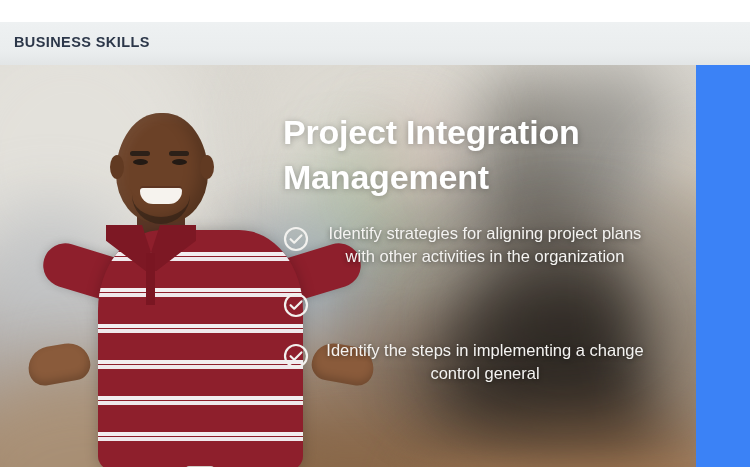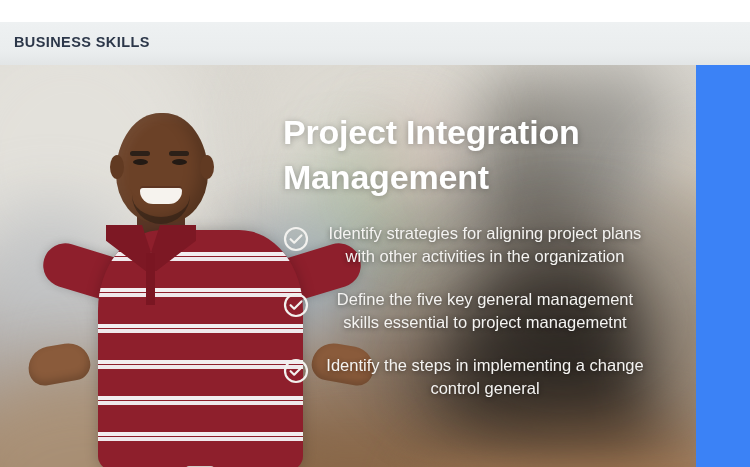--- a/index.html
+++ b/index.html
@@ -387,21 +387,20 @@
           <span class="objective-text">Identify strategies for aligning project plans with other activities in the organization</span>
         </li>
 
         <li class="objective">
           <span class="check-icon">
             <svg width="26" height="26" viewBox="0 0 26 26">
               <circle cx="13" cy="13" r="11" fill="none" stroke="#f2f1ee" stroke-width="2.2"></circle>
               <path d="M7.6 13.2 L11.2 16.7 L18.4 9.4" fill="none" stroke="#f2f1ee" stroke-width="2.2" stroke-linecap="round" stroke-linejoin="round"></path>
             </svg>
           </span>
-          <span class="objective-text">Define the five key general management skills essential to project managemetnt</span>
         </li>
 
         <li class="objective">
           <span class="check-icon">
             <svg width="26" height="26" viewBox="0 0 26 26">
               <circle cx="13" cy="13" r="11" fill="none" stroke="#f2f1ee" stroke-width="2.2"></circle>
               <path d="M7.6 13.2 L11.2 16.7 L18.4 9.4" fill="none" stroke="#f2f1ee" stroke-width="2.2" stroke-linecap="round" stroke-linejoin="round"></path>
             </svg>
           </span>
           <span class="objective-text">Identify the steps in implementing a change control general</span>

